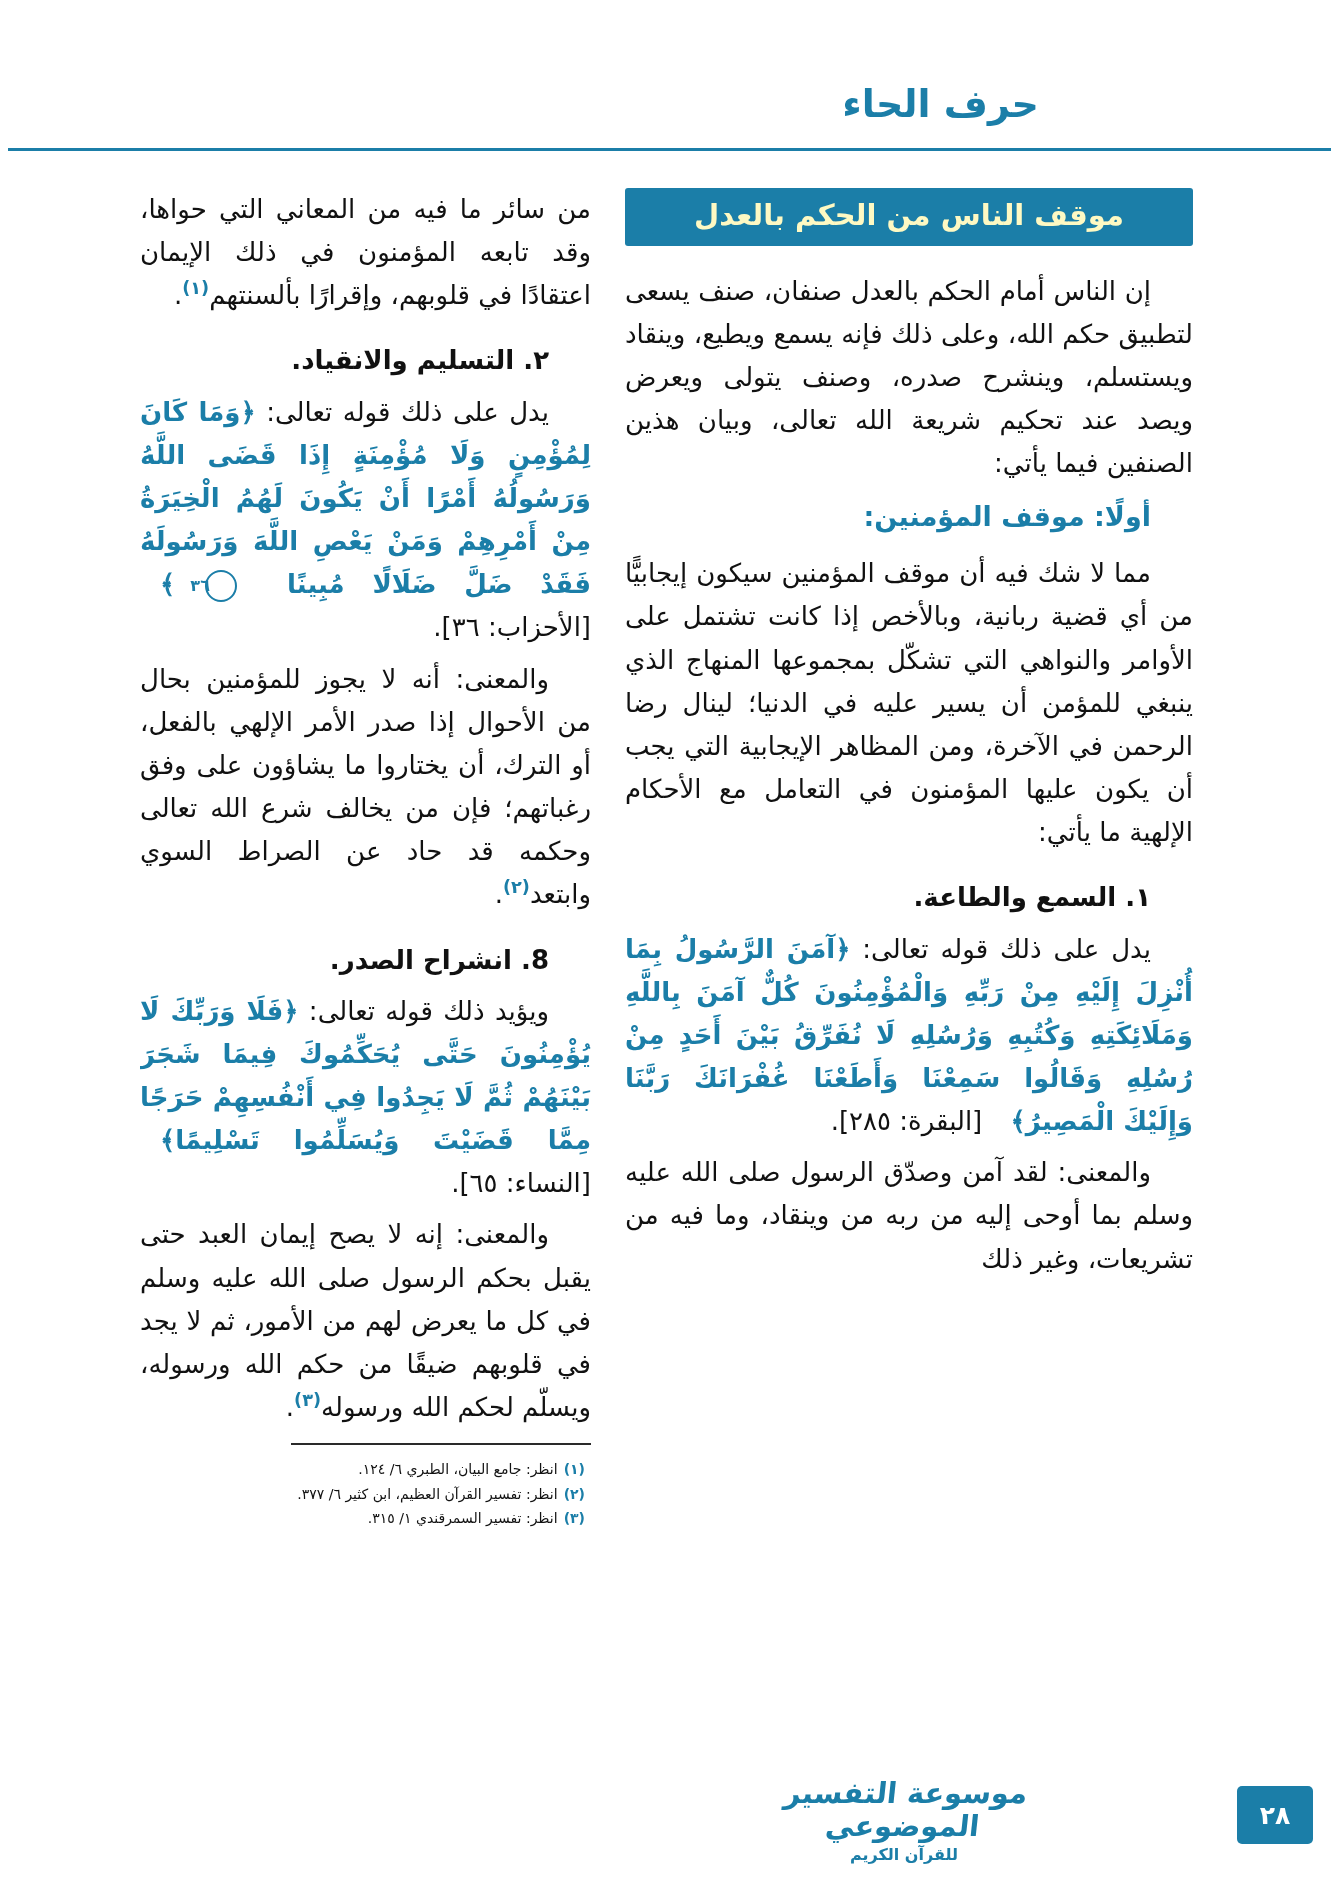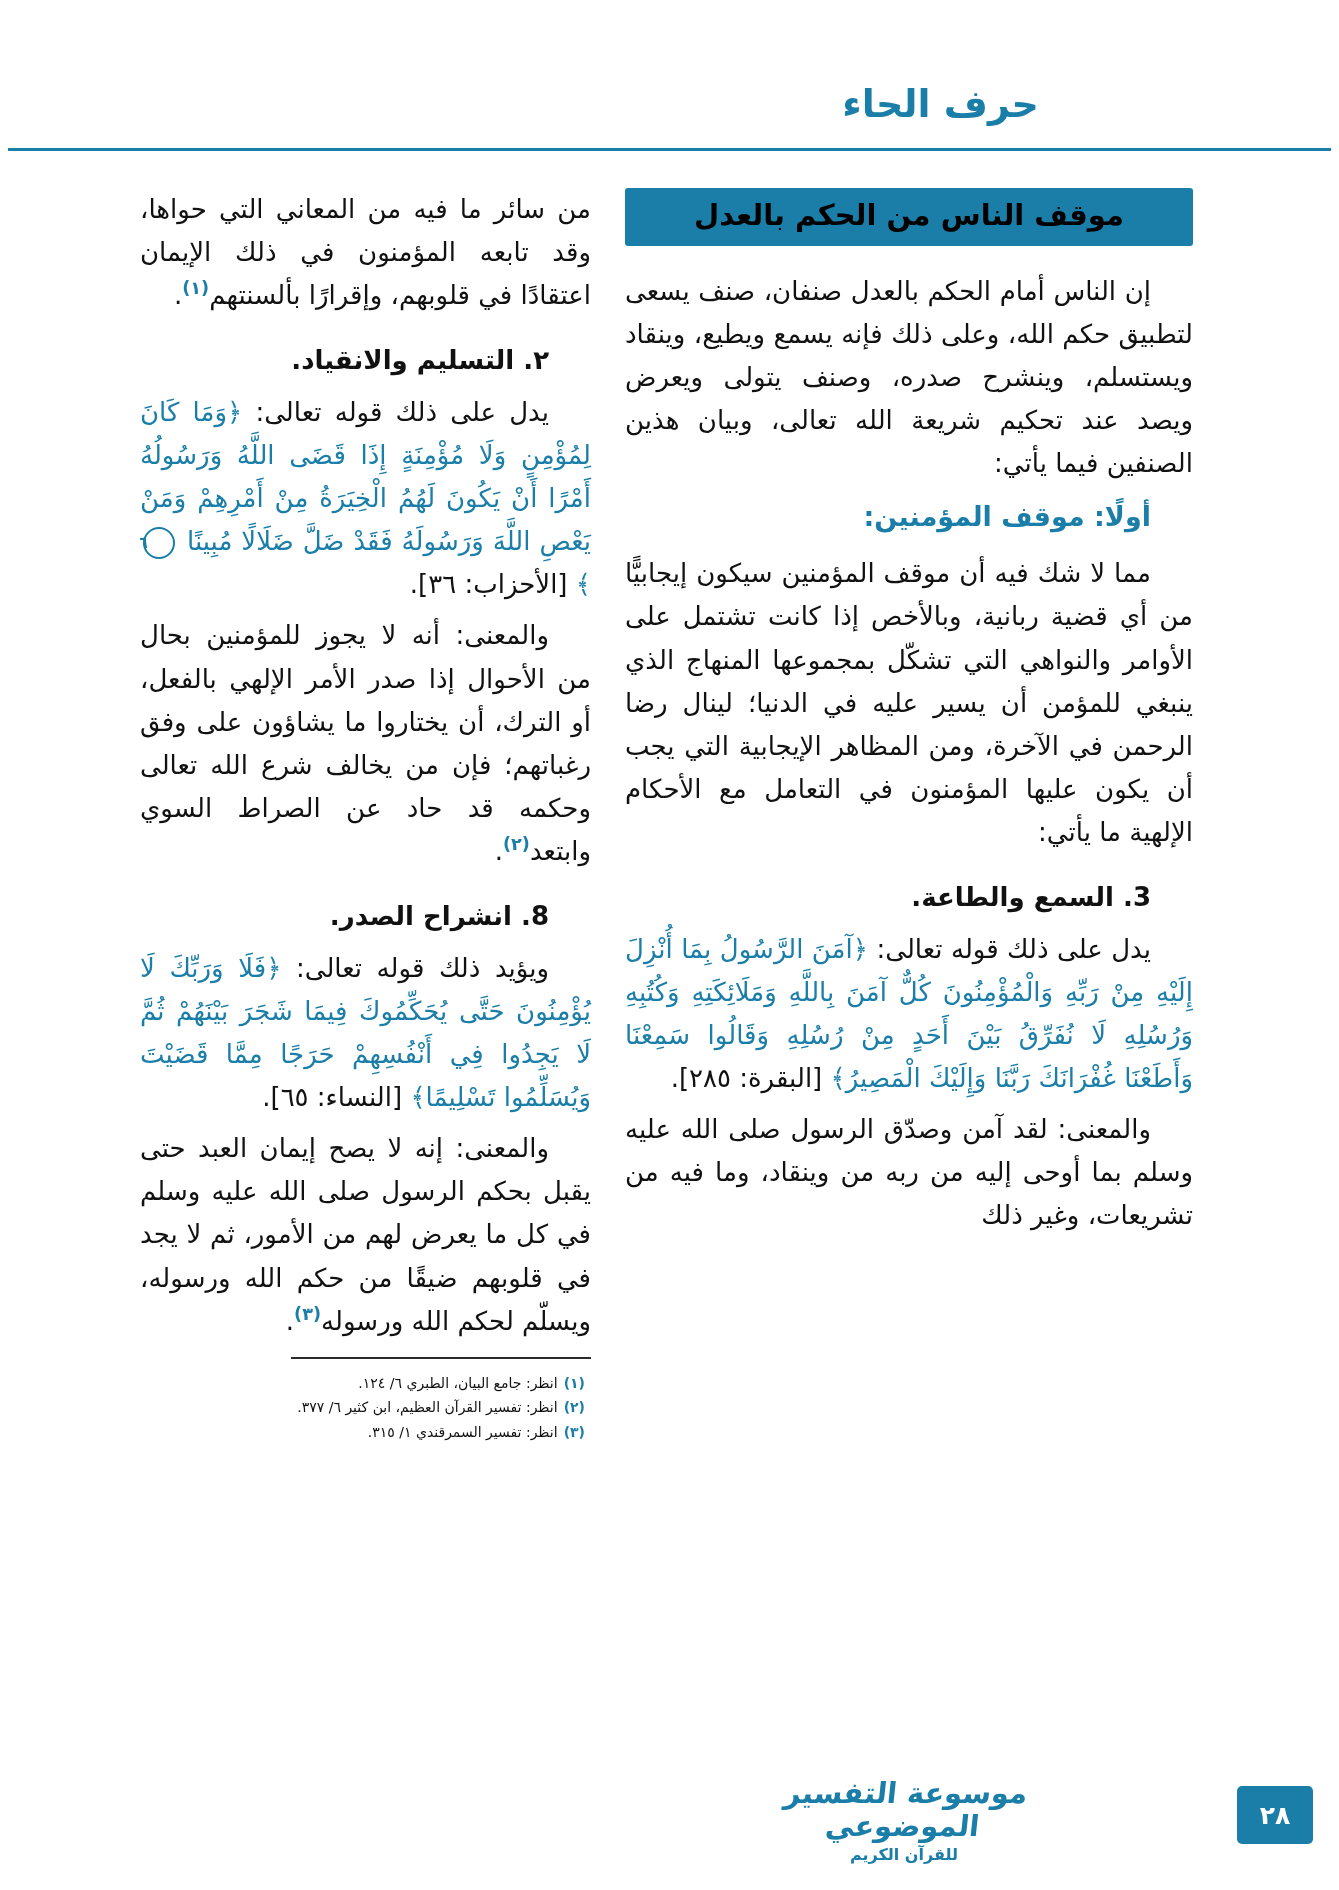--- a/index.html
+++ b/index.html
@@ -33,21 +33,21 @@
     position:absolute;top:188px;right:146px;left:140px;bottom:112px;
     display:flex;gap:34px;align-items:flex-start;overflow:hidden;
   }
   .col{font-size:26px;line-height:1.66;text-align:justify;}
   .col-right{width:568px;flex:0 0 568px;}
   .col-left{flex:1;min-width:0;}
   .para{margin-bottom:8px;}
   .indent{text-indent:42px;}
   .section-box{
     background:var(--accent);
-    color:#000000;
+    color:#fef9c3;
     text-align:center;
     font-weight:bold;
     font-size:29px;
     padding:9px 25px 11px;
     border-radius:3px;
     margin-bottom:24px;
     line-height:1.3;
   }
   .blue-subheading{
     color:var(--accent);
@@ -56,21 +56,22 @@
     margin:10px 0 12px;
     text-indent:42px;
   }
   .num-heading{
     font-weight:bold;
     margin:22px 0 8px;
     text-indent:42px;
   }
   .verse{
     color:var(--accent);
-    font-weight:normal;
+    font-weight:bold;
+    margin-left:20px;
   }
   .verse-ref{color:var(--ink);}
   .fn-ref{
     color:var(--accent);
     font-size:0.68em;
     vertical-align:super;
     font-weight:bold;
   }
   .ayah-mark{
     display:inline-flex;align-items:center;justify-content:center;
@@ -118,21 +119,21 @@
       <div class="section-box">
         <span>موقف الناس من الحكم بالعدل</span>
       </div>
 
       <p class="para indent">إن الناس أمام الحكم بالعدل صنفان، صنف يسعى لتطبيق حكم الله، وعلى ذلك فإنه يسمع ويطيع، وينقاد ويستسلم، وينشرح صدره، وصنف يتولى ويعرض ويصد عند تحكيم شريعة الله تعالى، وبيان هذين الصنفين فيما يأتي:</p>
 
       <p class="blue-subheading">أولًا: موقف المؤمنين:</p>
 
       <p class="para indent">مما لا شك فيه أن موقف المؤمنين سيكون إيجابيًّا من أي قضية ربانية، وبالأخص إذا كانت تشتمل على الأوامر والنواهي التي تشكّل بمجموعها المنهاج الذي ينبغي للمؤمن أن يسير عليه في الدنيا؛ لينال رضا الرحمن في الآخرة، ومن المظاهر الإيجابية التي يجب أن يكون عليها المؤمنون في التعامل مع الأحكام الإلهية ما يأتي:</p>
 
-      <p class="num-heading">3. السمع والطاعة.</p>
+      <p class="num-heading">١. السمع والطاعة.</p>
 
       <p class="para indent">
         <span>يدل على ذلك قوله تعالى: </span>
         <span class="verse">﴿آمَنَ الرَّسُولُ بِمَا أُنْزِلَ إِلَيْهِ مِنْ رَبِّهِ وَالْمُؤْمِنُونَ كُلٌّ آمَنَ بِاللَّهِ وَمَلَائِكَتِهِ وَكُتُبِهِ وَرُسُلِهِ لَا نُفَرِّقُ بَيْنَ أَحَدٍ مِنْ رُسُلِهِ وَقَالُوا سَمِعْنَا وَأَطَعْنَا غُفْرَانَكَ رَبَّنَا وَإِلَيْكَ الْمَصِيرُ﴾</span>
         <span class="verse-ref"> [البقرة: ٢٨٥].</span>
       </p>
 
       <p class="para indent">والمعنى: لقد آمن وصدّق الرسول صلى الله عليه وسلم بما أوحى إليه من ربه من وينقاد، وما فيه من تشريعات، وغير ذلك</p>
 
     </section>

